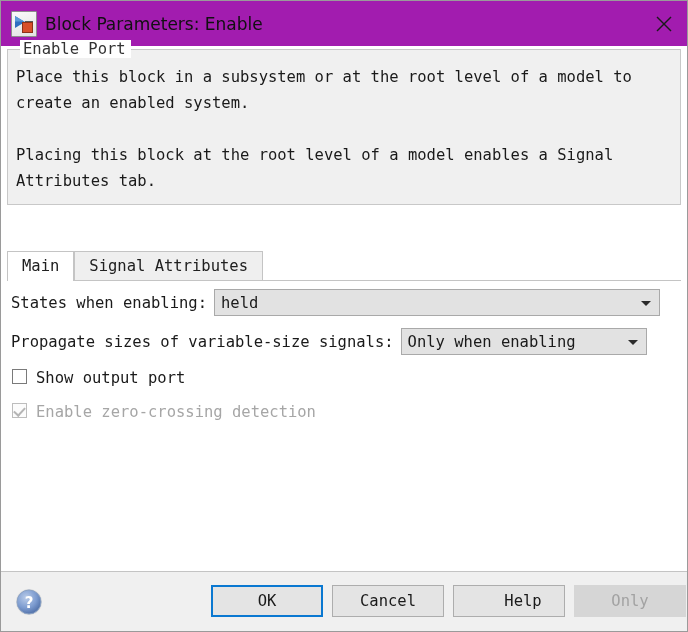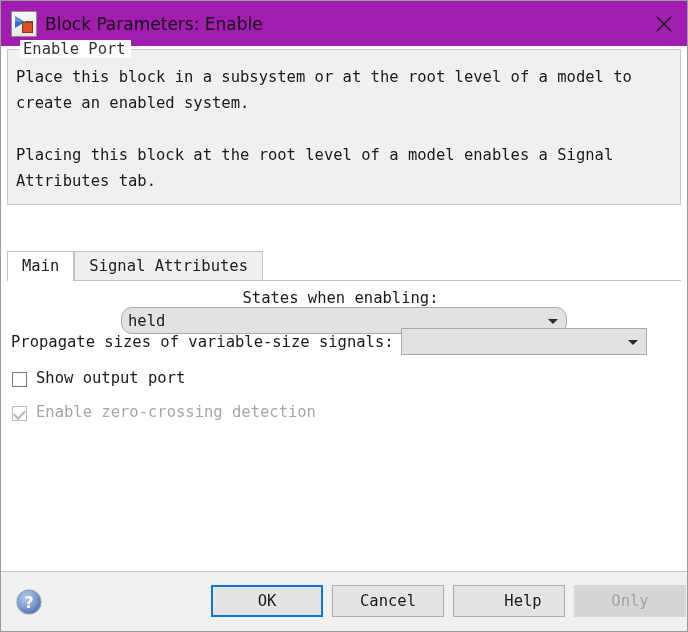--- a/index.html
+++ b/index.html
@@ -243,21 +243,21 @@
     height: 0;
     border-left: 5px solid transparent;
     border-right: 5px solid transparent;
     border-top: 5px solid #2b2b2b;
   }
 
   
   .checkrow {
     position: absolute;
     display: flex;
-    align-items: flex-end;
+    align-items: flex-start;
     font-size: 15.5px;
     white-space: nowrap;
     cursor: default;
   }
   .cbox {
     width: 15px;
     height: 15px;
     border: 1px solid #7a7a7a;
     background: #ffffff;
     box-sizing: border-box;
@@ -358,31 +358,32 @@
 
     <div class="tabstrip">
       <div class="tab active">Main</div>
       <div class="tab">Signal Attributes</div>
       <div class="tab-filler"></div>
     </div>
 
     <div class="tabpanel">
       <div class="active-mask"></div>
 
-      <div class="row" style="left:4px; top:8px; right:4px;flex-direction:column;">
+      <div class="row" style="left:4px; top:8px; right:4px;">
         <span class="row-label">States when enabling:</span>
-        <span class="combo" style="width:446px;border-radius:11px;">
+        <span class="combo" style="width:446px;">
           <span>held</span>
           <span class="arrow"></span>
         </span>
       </div>
 
       <div class="row" style="left:4px; top:47px; right:4px;">
         <span class="row-label">Propagate sizes of variable-size signals:</span>
         <span class="combo" style="width:246px;">
+          <span>Only when enabling</span>
           <span class="arrow"></span>
         </span>
       </div>
 
       <div class="checkrow enabled" style="left:5px; top:88px;">
         <span class="cbox"></span>
         <span class="label">Show output port</span>
       </div>
 
       <div class="checkrow disabled" style="left:5px; top:122px;">

